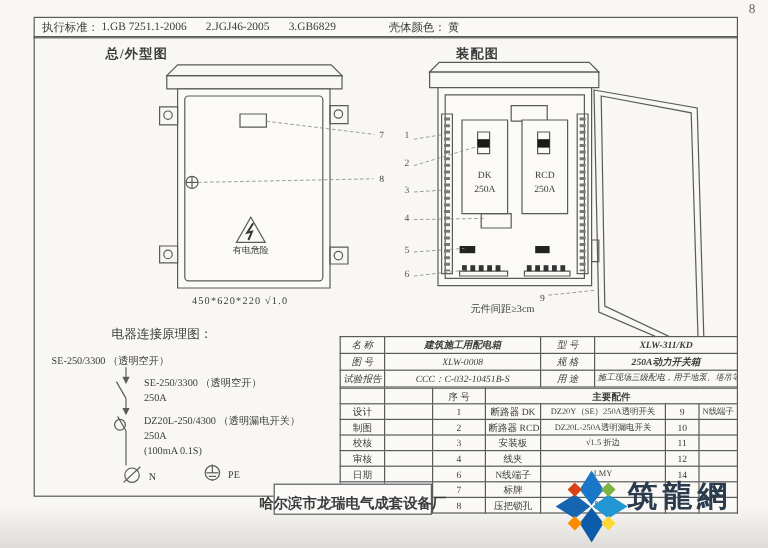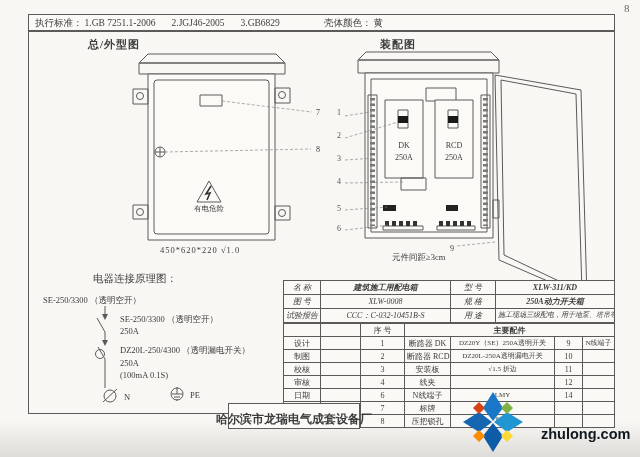--- a/index.html
+++ b/index.html
@@ -331,15 +331,15 @@
   <svg id="wm-logo" width="62" height="62" viewBox="0 0 62 62">
     <polygon points="31,1 41,17 31,30 21,17" fill="#1976c8"></polygon>
     <polygon points="61,31 45,41 32,31 45,21" fill="#2196d3"></polygon>
     <polygon points="31,61 21,45 31,32 41,45" fill="#0d5ca8"></polygon>
     <polygon points="1,31 17,21 30,31 17,41" fill="#1565b0"></polygon>
     <polygon points="45,11 51,17 45,23 39,17" fill="#7cb342"></polygon>
     <polygon points="45,39 51,45 45,51 39,45" fill="#fdd835"></polygon>
     <polygon points="17,39 23,45 17,51 11,45" fill="#fb8c00"></polygon>
     <polygon points="17,11 23,17 17,23 11,17" fill="#d84315"></polygon>
   </svg>
-  <div class="abs" id="wm-domain">zhulong.com</div>
+  <div class="abs" id="wm-name">筑龍網</div>
 
 </div>
 
 </body></html>

